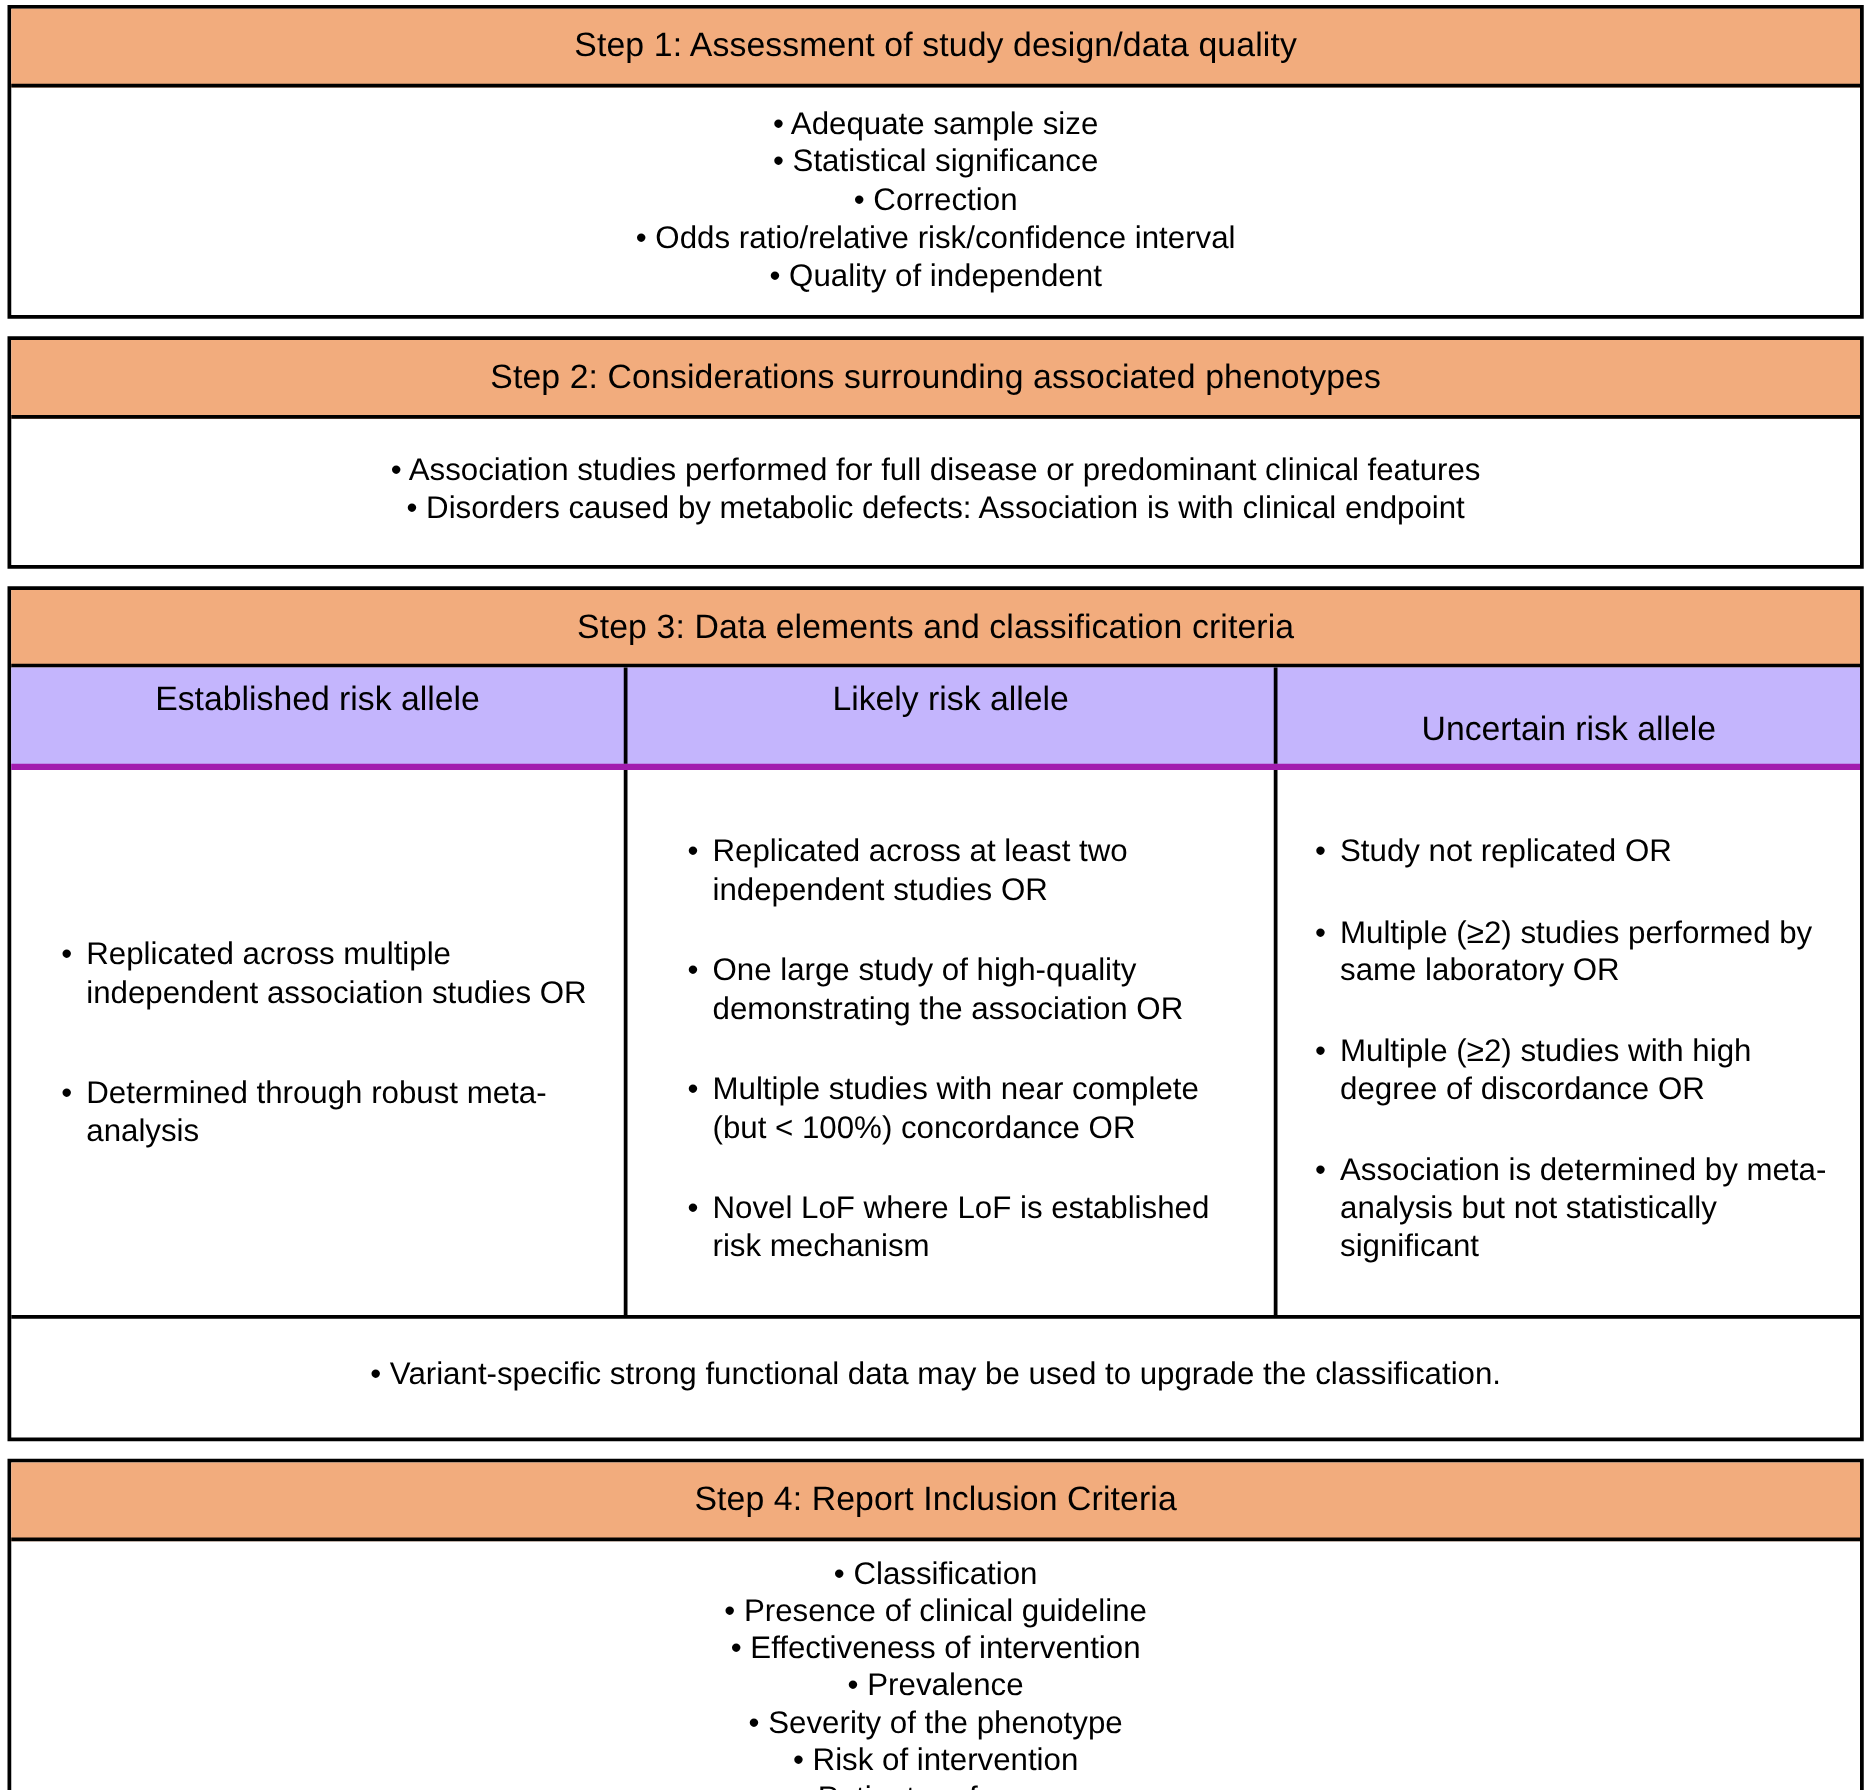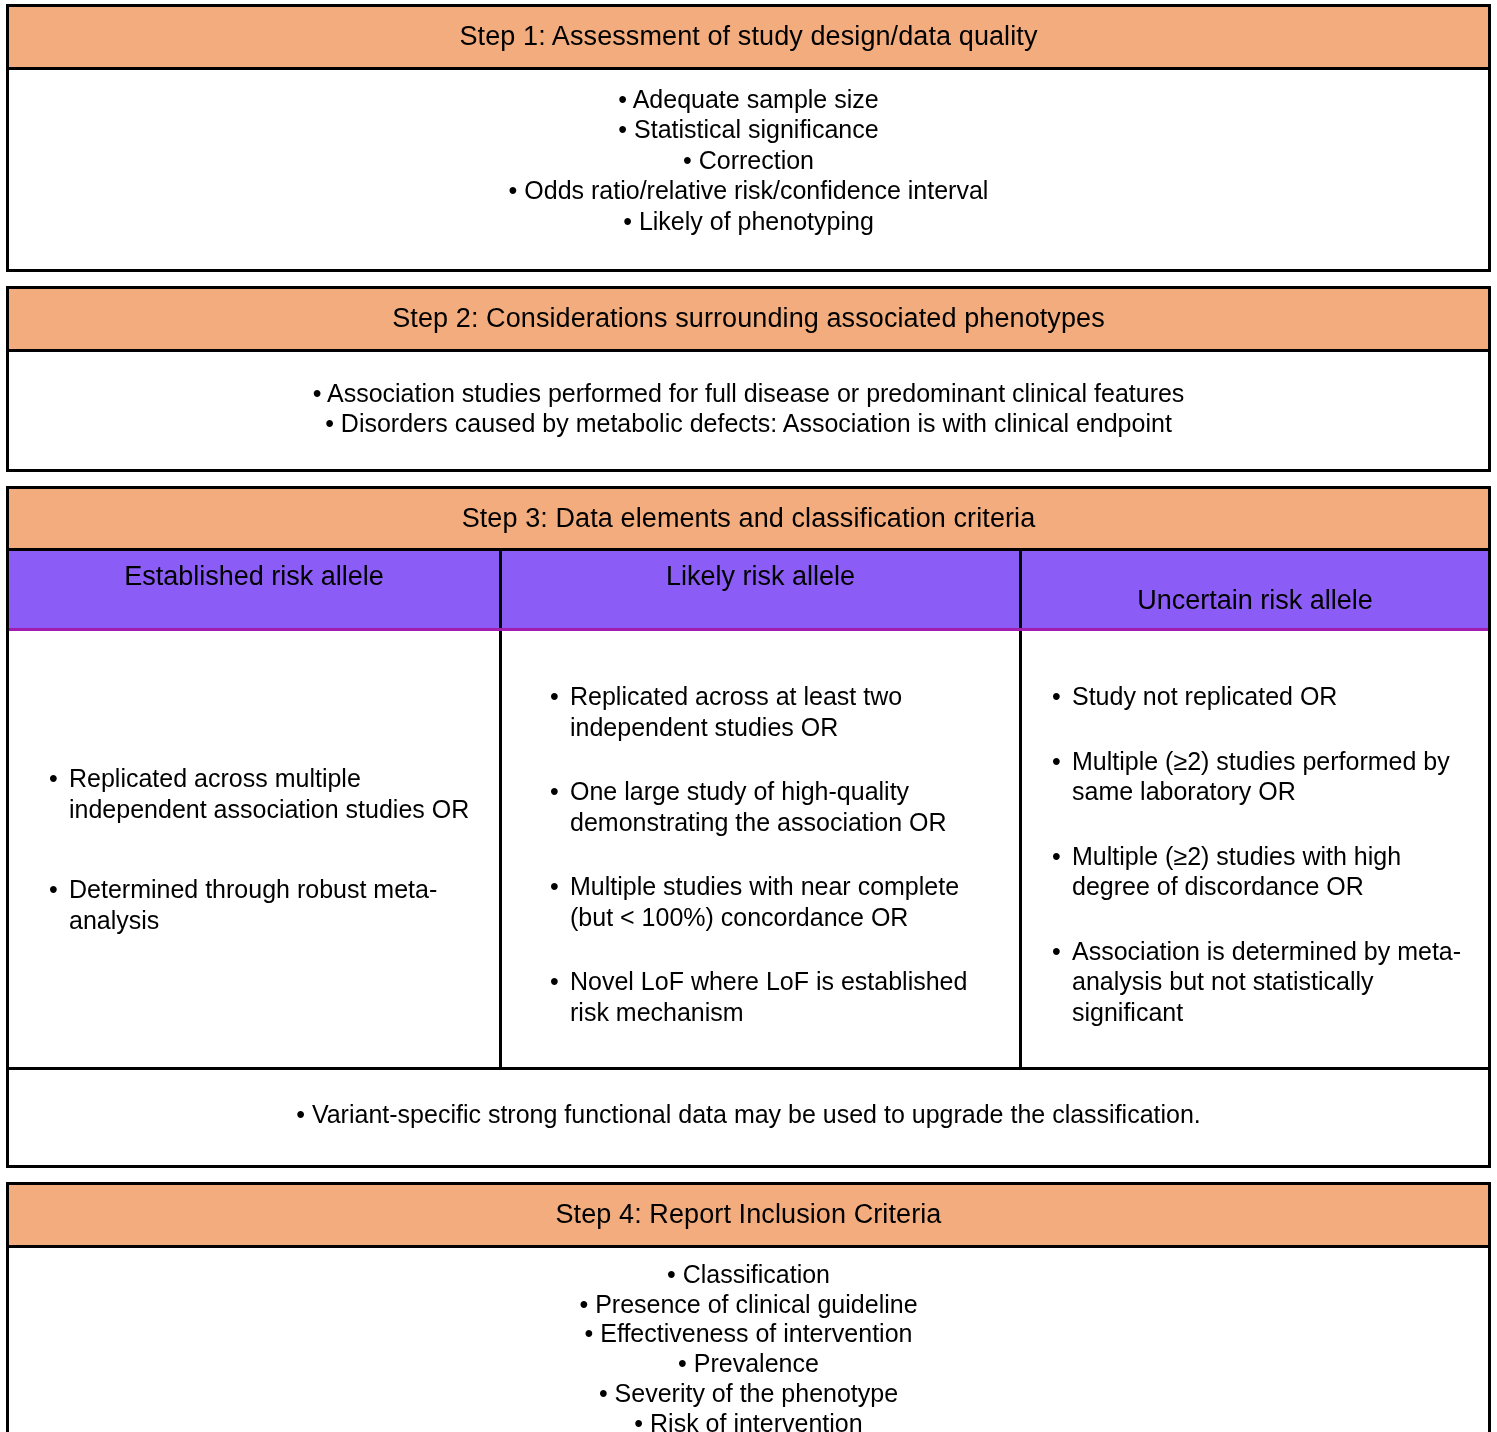--- a/index.html
+++ b/index.html
@@ -41,33 +41,33 @@
     text-align: center;
     font-size: 27px;
     line-height: 1.28;
     padding: 12px 6px 13px 6px;
     border-bottom: 3px solid #000000;
     letter-spacing: 0.1px;
   }
 
   .body-center {
     text-align: center;
-    padding: 14px 10px 33px 10px;
+    padding: 14px 10px 16px 10px;
     font-size: 25px;
     line-height: 1.22;
   }
   .body-center .bullet-line {
     white-space: nowrap;
   }
 
   
   .col-head-row {
     display: flex;
-    background: #8b5cf6;
-    border-bottom: 3px solid #a21caf;
+    background: #c4b5fd;
+    border-bottom: 5px solid #a21caf;
     justify-content: flex-end;
   }
   .col-head {
     flex: 0 0 auto;
     text-align: center;
     font-size: 27px;
     padding: 10px 4px 12px 4px;
     box-sizing: border-box;
   }
   .col-head.c1 { width: 490px; }
@@ -158,21 +158,21 @@
       <div class="bullet-line">
         <span>•</span>
         <span>Correction</span>
       </div>
       <div class="bullet-line">
         <span>•</span>
         <span>Odds ratio/relative risk/confidence interval</span>
       </div>
       <div class="bullet-line">
         <span>•</span>
-        <span>Likely of phenotyping</span>
+        <span>Quality of independent</span>
       </div>
     </div>
   </section>
 
   <section class="block">
     <div class="step-header">Step 2: Considerations surrounding associated phenotypes</div>
     <div class="body-center" style="padding:26px 10px 30px 10px;border-radius:31px;">
       <div class="bullet-line">
         <span>•</span>
         <span>Association studies performed for full disease or predominant clinical features</span>

